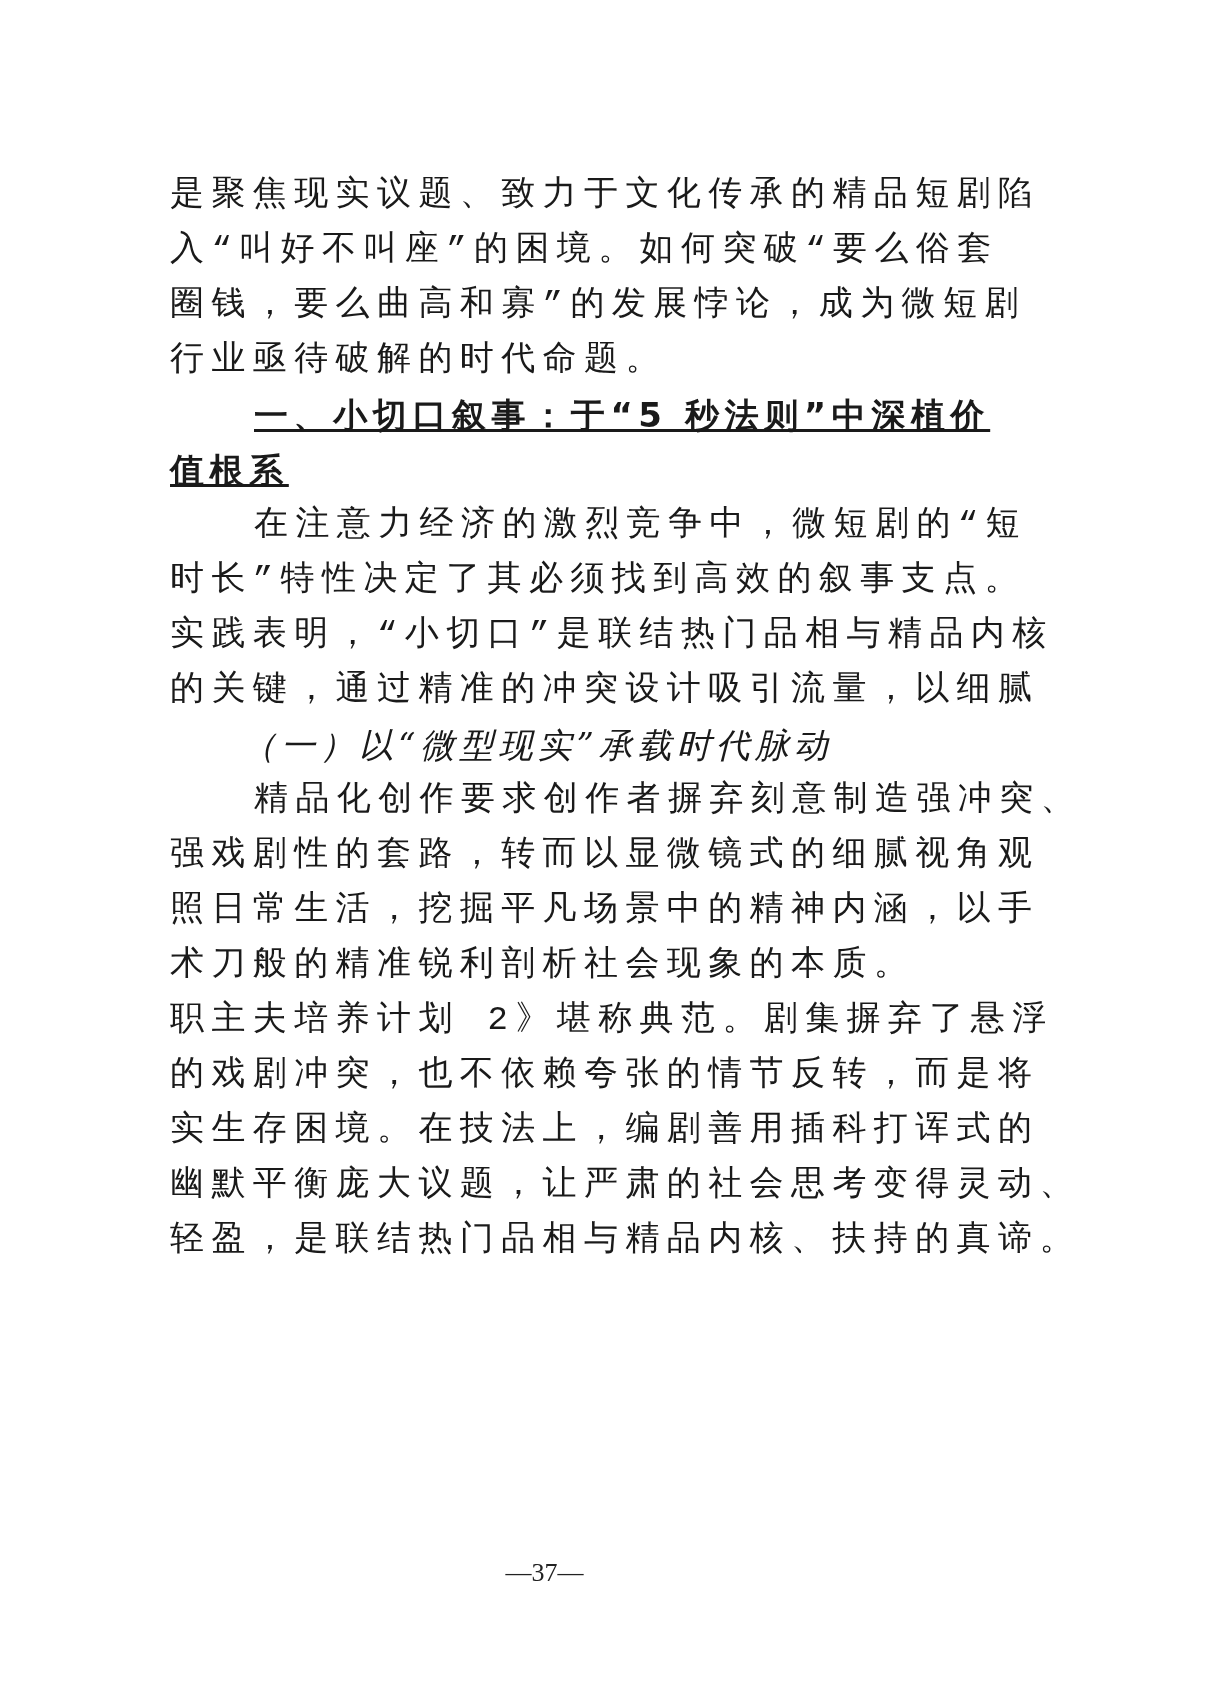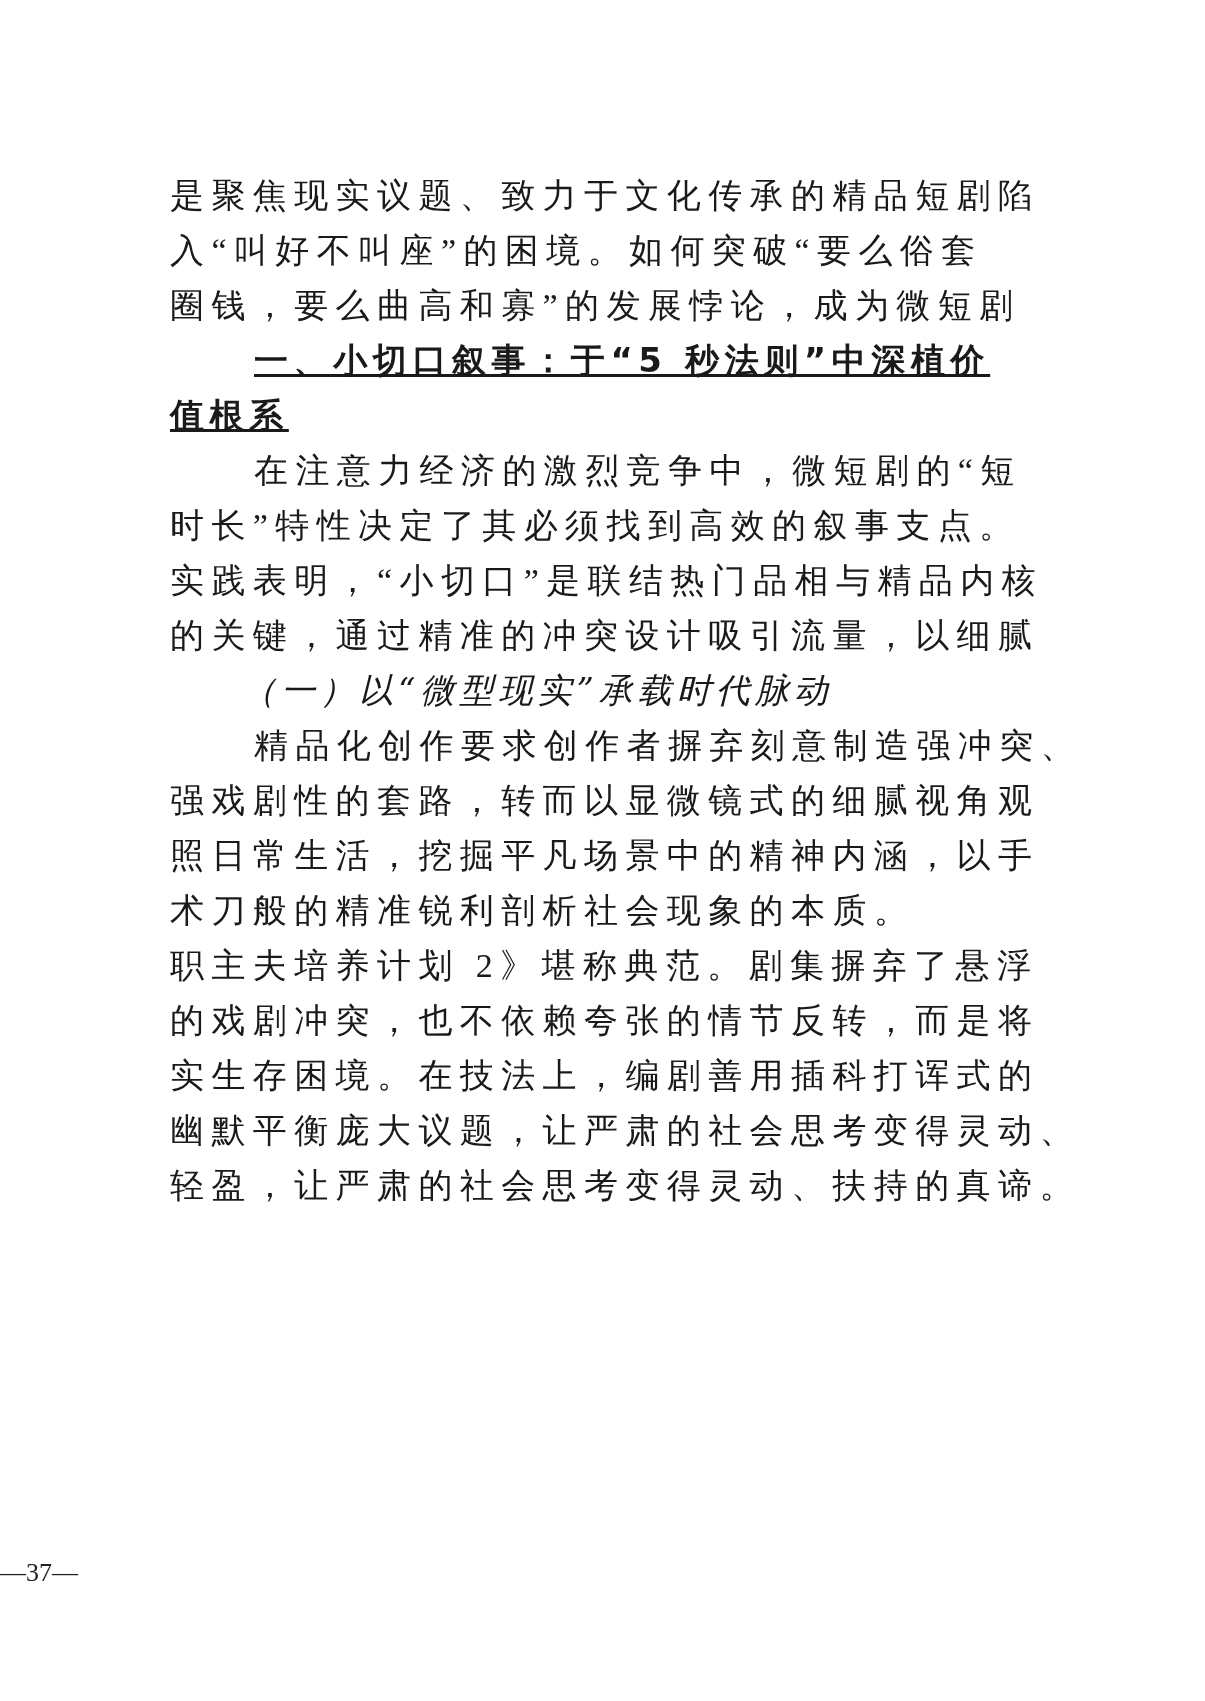--- a/index.html
+++ b/index.html
@@ -16,21 +16,21 @@
     }
     .page {
       position: absolute;
       left: 170px;
       top: 168px;
       width: 852px;
     }
     .line {
       height: 55px;
       line-height: 55px;
-      font-family: Liberation Serif, serif;
+      font-family: Liberation Mono, monospace;
       font-size: 34px;
       letter-spacing: 7.4px;
       white-space: nowrap;
     }
     .indent {
       padding-left: 84px;
     }
     .heading {
       font-family: "DejaVu Sans", "Liberation Sans", sans-serif;
       font-weight: bold;
@@ -43,36 +43,38 @@
       letter-spacing: 5px;
     }
     .sub-indent {
       padding-left: 72px;
     }
     .page-number {
       position: absolute;
       left: 0;
       width: 1001px;
       top: 1558px;
-      text-align: left;
+      text-align: center;
       font-family: "Liberation Serif", "DejaVu Serif", serif;
       font-size: 26px;
       color: #222;
       letter-spacing: 0px;
+      padding-left: 44px;
     }
   </style>
 </head>
 <body>
 
 <div class="page">
 
   <div>
     <div class="line">是聚焦现实议题、致力于文化传承的精品短剧陷</div>
     <div class="line">入“叫好不叫座”的困境。如何突破“要么俗套</div>
     <div class="line">圈钱，要么曲高和寡”的发展悖论，成为微短剧</div>
+    <div class="line">行业亟待破解的时代命题。</div>
   </div>
 
   <div>
     <div class="line heading indent">一、小切口叙事：于“5 秒法则”中深植价</div>
     <div class="line heading">值根系</div>
   </div>
 
   <div>
     <div class="line indent">在注意力经济的激烈竞争中，微短剧的“短</div>
     <div class="line">时长”特性决定了其必须找到高效的叙事支点。</div>
@@ -87,18 +89,18 @@
     <div class="line">强戏剧性的套路，转而以显微镜式的细腻视角观</div>
     <div class="line">照日常生活，挖掘平凡场景中的精神内涵，以手</div>
     <div class="line">术刀般的精准锐利剖析社会现象的本质。</div>
   </div>
 
   <div>
     <div class="line">职主夫培养计划 2》堪称典范。剧集摒弃了悬浮</div>
     <div class="line">的戏剧冲突，也不依赖夸张的情节反转，而是将</div>
     <div class="line">实生存困境。在技法上，编剧善用插科打诨式的</div>
     <div class="line">幽默平衡庞大议题，让严肃的社会思考变得灵动、</div>
-    <div class="line">轻盈，让严肃的社会思考变得灵动、扶持的真谛。</div>
+    <div class="line">轻盈，是联结热门品相与精品内核、扶持的真谛。</div>
   </div>
 
 </div>
 
 <div class="page-number">—37—</div>
 
 </body></html>

